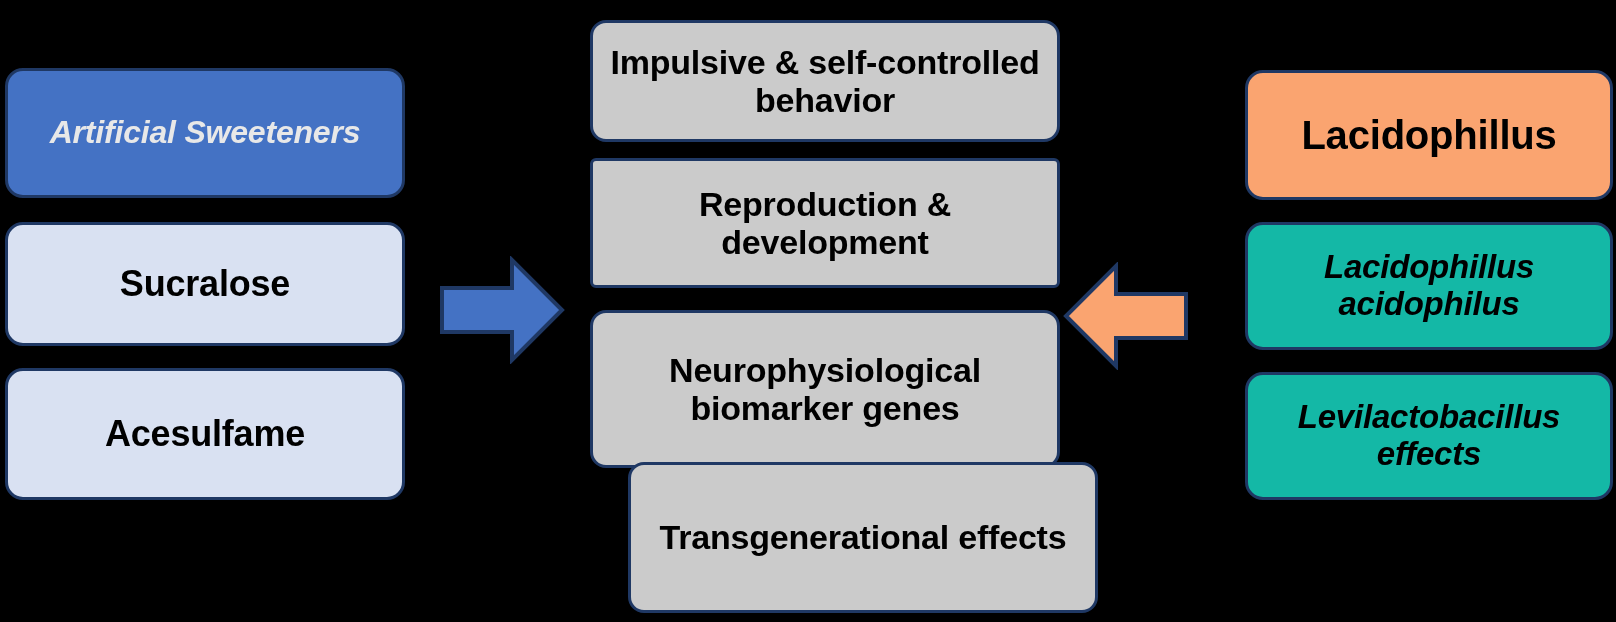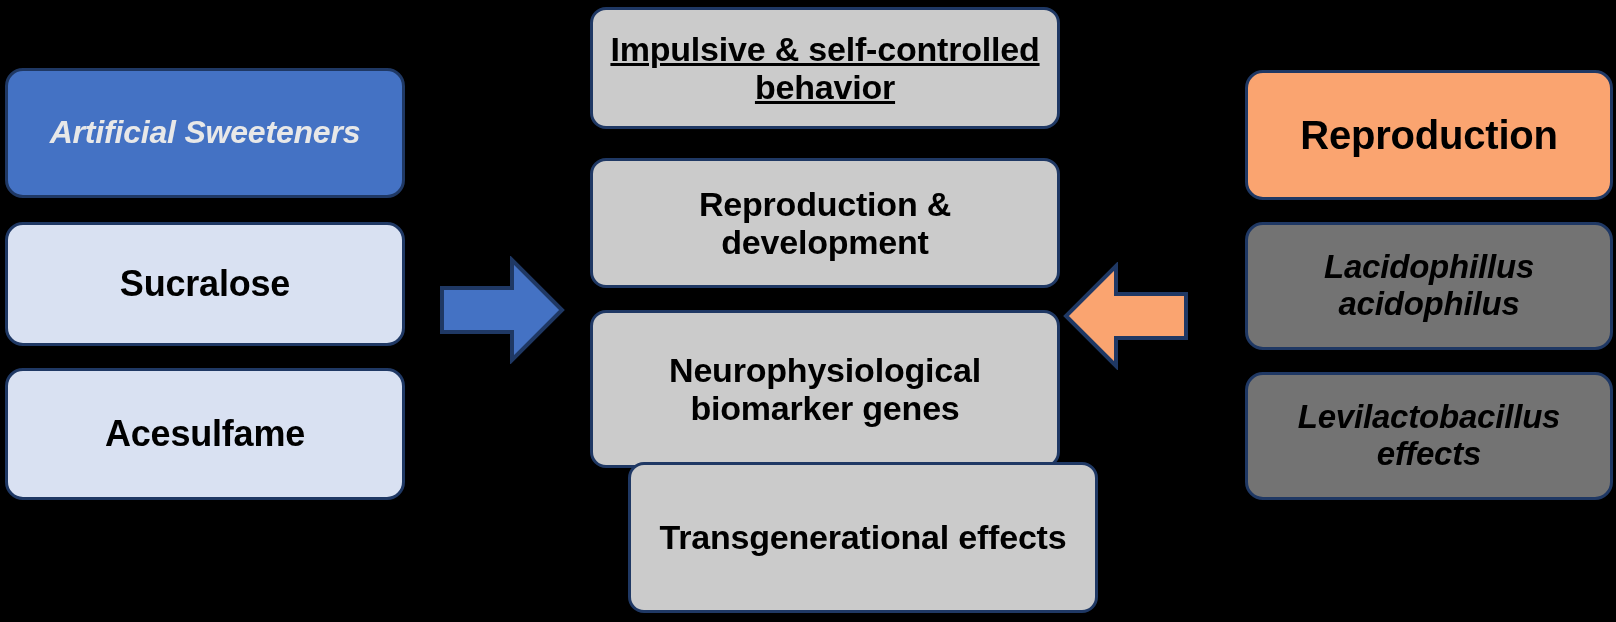--- a/index.html
+++ b/index.html
@@ -52,35 +52,35 @@
   .lbox.second { top: 368px; height: 132px; }
 
   
   .mbox {
     left: 590px; width: 470px;
     background: #CBCBCB;
     color: #000000;
     font-size: 34px;
     border-radius: 16px;
   }
-  .mbox.m0 { top: 7px;   height: 122px; text-decoration: underline; }
-  .mbox.m1 { top: 158px; height: 130px; }
+  .mbox.m0 { top: 20px;   height: 122px; }
+  .mbox.m1 { top: 158px; height: 130px; border-radius: 6px; }
   .mbox.m2 { top: 310px; height: 158px; }
   .mbox.m3 { top: 462px; height: 151px; margin-left: 38px; }
 
   
   .hdr-psycho {
     left: 1245px; top: 70px; width: 368px; height: 130px;
     background: #FAA470;
     color: #000000;
     font-size: 40px;
   }
   .rbox {
     left: 1245px; width: 368px;
-    background: #737373;
+    background: #14b8a6;
     color: #000000;
     font-size: 33px;
     font-style: italic;
   }
   .rbox.r0 { top: 222px; height: 128px; }
   .rbox.r1 { top: 372px; height: 128px; }
 
   
   .arrow {
     position: absolute;
@@ -124,21 +124,21 @@
 
   <div class="box mbox m3">
     <span>Transgenerational effects</span>
   </div>
 
   <svg class="arrow arrow-left" viewBox="0 0 128 108">
     <polygon points="124,32 54,32 54,4 4,54 54,104 54,76 124,76" fill="#FAA470" stroke="#1F3864" stroke-width="4" stroke-linejoin="miter"></polygon>
   </svg>
 
   <div class="box hdr-psycho">
-    <span>Reproduction</span>
+    <span>Lacidophillus</span>
   </div>
 
   <div class="box rbox r0">
     <span>Lacidophillus acidophilus</span>
   </div>
 
   <div class="box rbox r1">
     <span>Levilactobacillus effects</span>
   </div>
 

